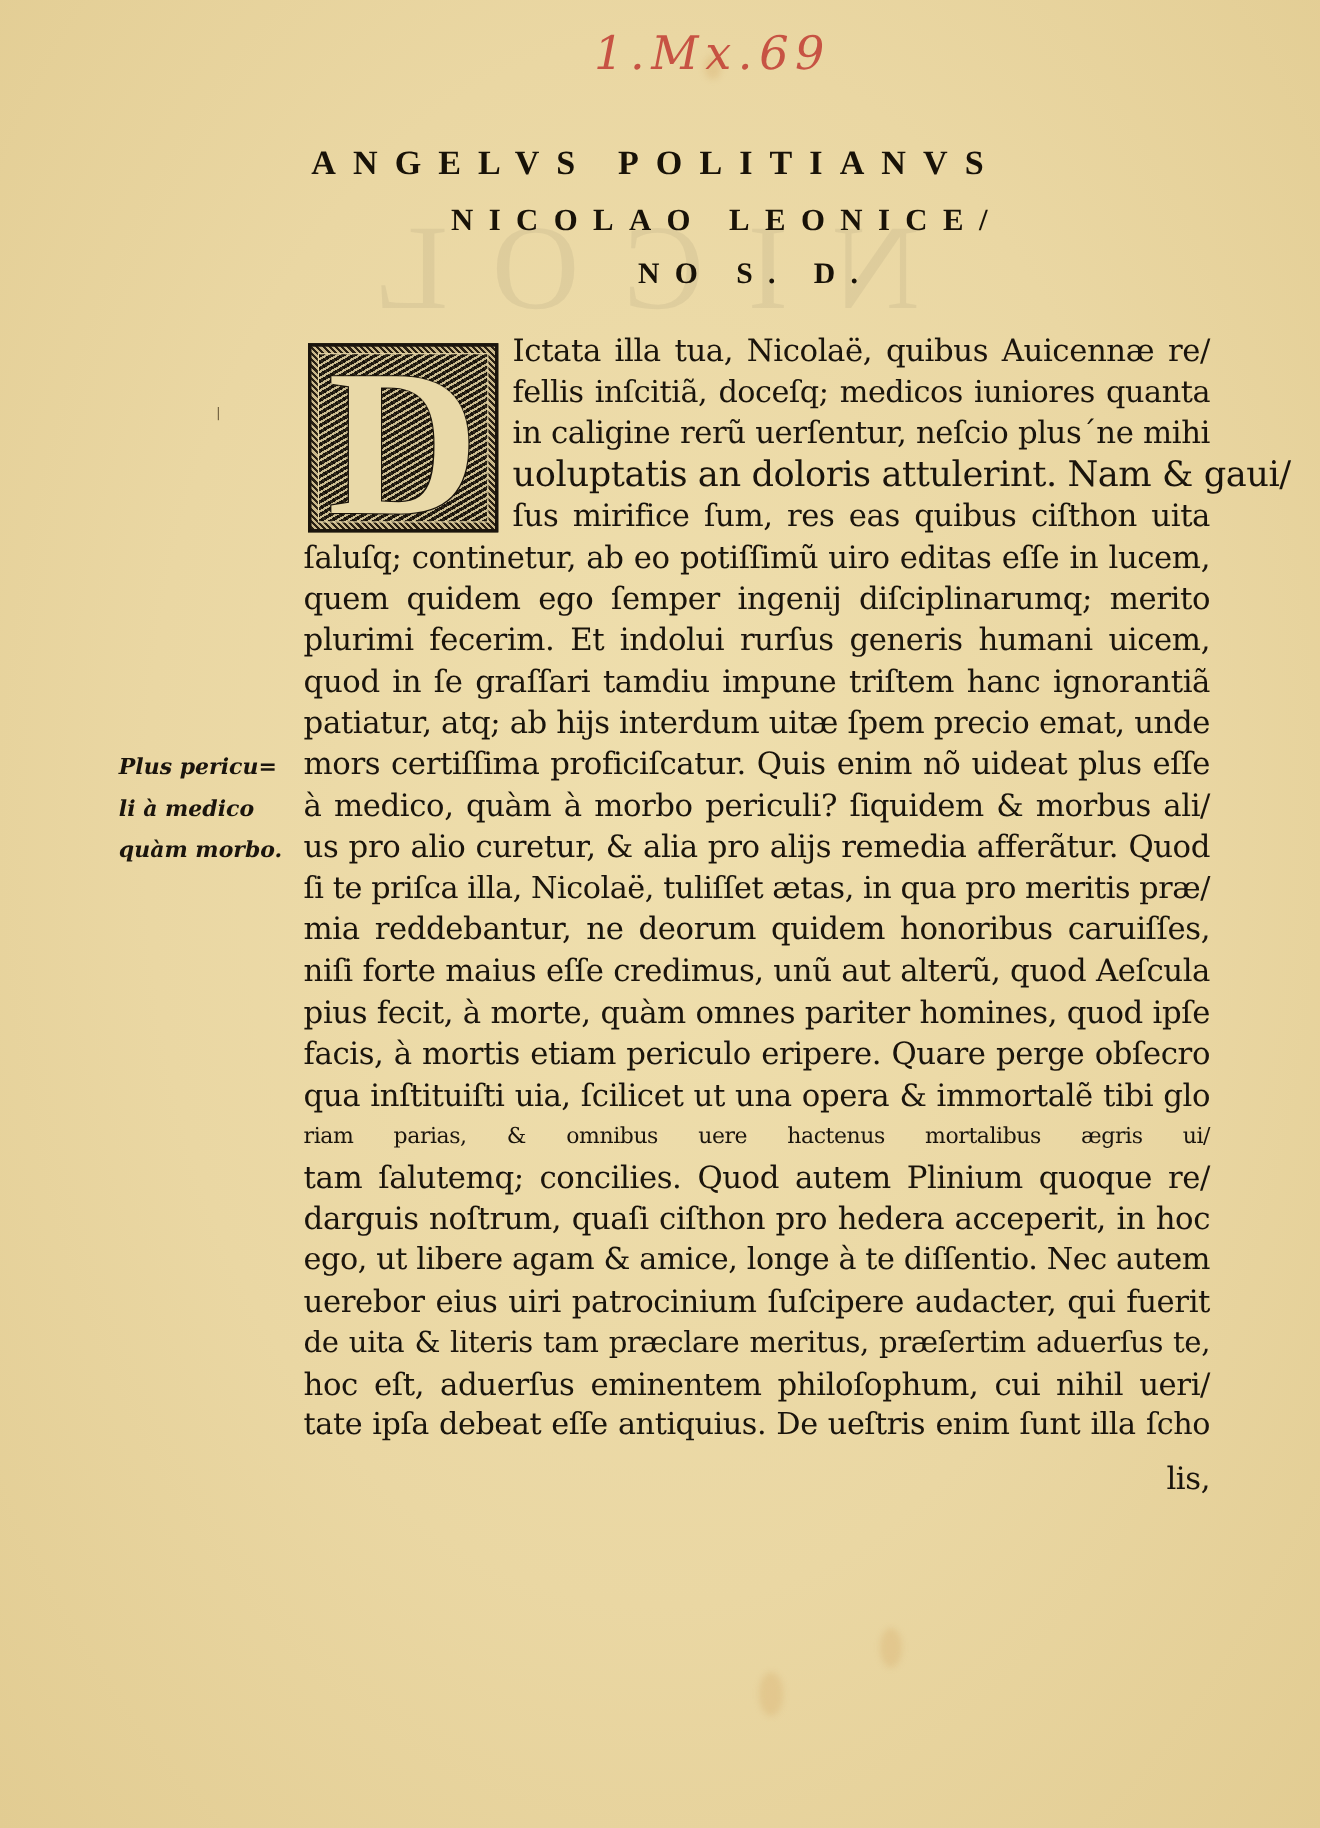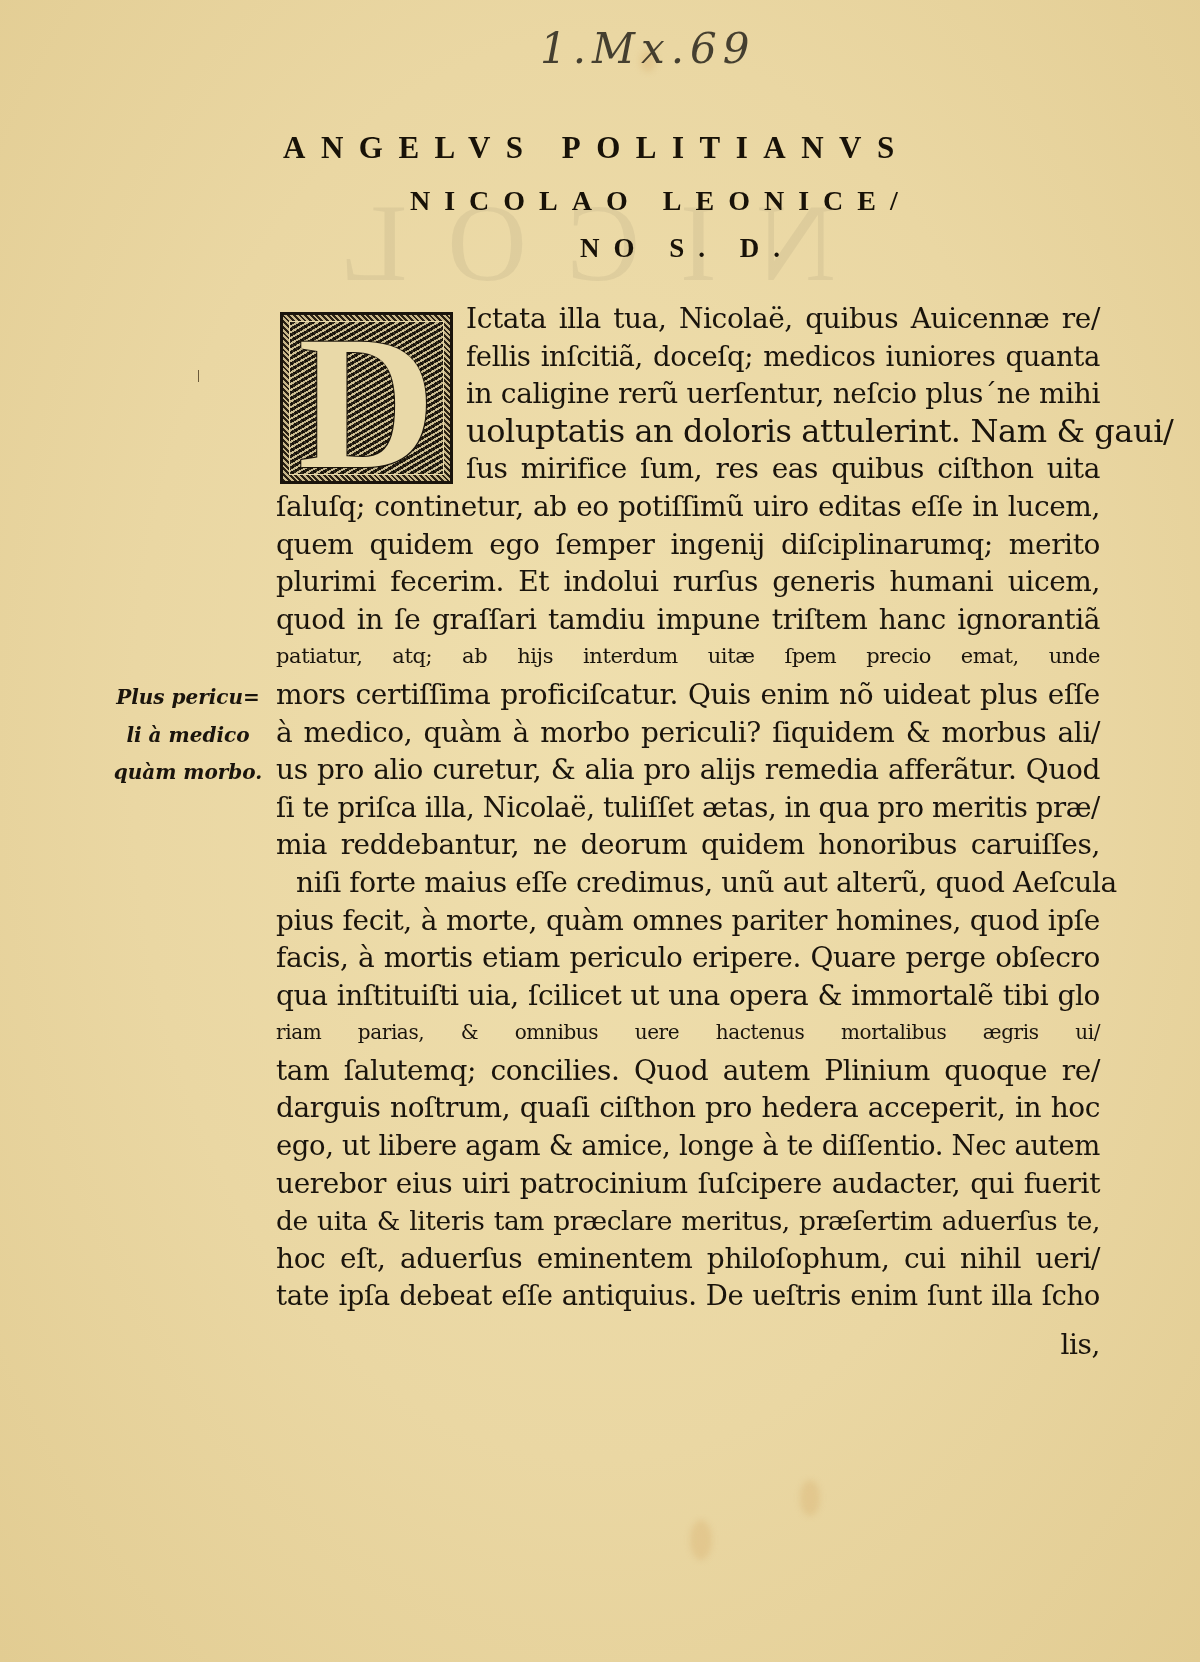--- a/index.html
+++ b/index.html
@@ -6,21 +6,21 @@
   body {
     width:1200px; height:1662px; overflow:hidden;
     background: radial-gradient(ellipse at 50% 45%, #efdfae 0%, #ead7a3 55%, #e2cc92 100%);
     position:relative;
     font-family: "DejaVu Serif", serif;
     color:#1a140c;
   }
   .stain { position:absolute; border-radius:50%; background:rgba(200,140,60,0.18); filter:blur(3px); }
   .shelfmark {
     position:absolute; left:540px; top:24px; width:300px;
-    font-family:"DejaVu Serif", serif; font-size:42px; color:#000000;
+    font-family:"DejaVu Serif", serif; font-size:42px; color:#b91c1c;
     letter-spacing:6px; font-style:italic; opacity:0.7;
   }
   .heading-line {
     position:absolute; left:0; width:1200px; text-align:left;
     font-family:"Liberation Serif", serif; font-weight:bold; color:#181208;
   }
   .h1 { top:130px; left:283px; font-size:31px; letter-spacing:15.5px; }
   .h2 { top:185px; left:410px; font-size:28px; letter-spacing:14px; }
   .h3 { top:233px; left:580px; font-size:27px; letter-spacing:14px; }
   .ghost {
@@ -50,21 +50,21 @@
     position:absolute; left:276px; top:300px; width:824px;
     font-family:"DejaVu Serif", serif; font-size:28px; line-height:37.6px;
     letter-spacing:-0.4px;
   }
   .line { white-space:nowrap; height:37.6px; text-align:justify; text-align-last:justify; }
   .line.indent { padding-left:190px; }
   .line.last { text-align:right; text-align-last:right;margin-top:11px; }
   .margin-note {
     position:absolute; left:108px; top:679px; width:160px;
     font-family:"DejaVu Serif", serif; font-style:italic; font-weight:bold;
-    font-size:20px; line-height:37.6px; text-align:center;
+    font-size:20px; line-height:37.6px; text-align:left;
   }
   .tick { position:absolute; width:1px; background:#6b5a3a; }
 </style>
 </head>
 <body>
 
 <div class="stain" style="left:800px;top:1480px;width:20px;height:36px;"></div>
 <div class="stain" style="left:690px;top:1520px;width:22px;height:40px;"></div>
 <div class="stain" style="left:640px;top:50px;width:16px;height:22px;"></div>
 
@@ -92,27 +92,27 @@
 <div class="body-text">
   <div class="line indent" style="font-size: 28px;">Ictata illa tua, Nicolaë, quibus Auicennæ re/</div>
   <div class="line indent" style="font-size: 27.5px;">fellis inſcitiã, doceſq; medicos iuniores quanta</div>
   <div class="line indent" style="font-size: 28px;">in caligine rerũ uerſentur, neſcio plus´ne mihi</div>
   <div class="line indent" style="font-size: 32px;">uoluptatis an doloris attulerint. Nam &amp; gaui/</div>
   <div class="line indent" style="font-size: 28px;">ſus mirifice ſum, res eas quibus ciſthon uita</div>
   <div class="line" style="font-size: 28px;">ſaluſq; continetur, ab eo potiſſimũ uiro editas eſſe in lucem,</div>
   <div class="line" style="font-size: 28px;">quem quidem ego ſemper ingenij diſciplinarumq; merito</div>
   <div class="line" style="font-size: 28px;">plurimi fecerim. Et indolui rurſus generis humani uicem,</div>
   <div class="line" style="font-size: 28px;">quod in ſe graſſari tamdiu impune triſtem hanc ignorantiã</div>
-  <div class="line" style="font-size: 21px;">patiatur, atq; ab hijs interdum uitæ ſpem precio emat, unde</div>
+  <div class="line" style="font-size: 28px;">patiatur, atq; ab hijs interdum uitæ ſpem precio emat, unde</div>
   <div class="line" style="font-size: 28px;">mors certiſſima proficiſcatur. Quis enim nõ uideat plus eſſe</div>
   <div class="line" style="font-size: 28px;">à medico, quàm à morbo periculi? ſiquidem &amp; morbus ali/</div>
   <div class="line" style="font-size: 28px;">us pro alio curetur, &amp; alia pro alijs remedia afferãtur. Quod</div>
   <div class="line" style="font-size: 27.5px;">ſi te priſca illa, Nicolaë, tuliſſet ætas, in qua pro meritis præ/</div>
   <div class="line" style="font-size: 28px;">mia reddebantur, ne deorum quidem honoribus caruiſſes,</div>
-  <div class="line" style="font-size: 28px; margin-left: 20px;">niſi forte maius eſſe credimus, unũ aut alterũ, quod Aeſcula</div>
+  <div class="line" style="font-size: 28px;">niſi forte maius eſſe credimus, unũ aut alterũ, quod Aeſcula</div>
   <div class="line" style="font-size: 28px;">pius fecit, à morte, quàm omnes pariter homines, quod ipſe</div>
   <div class="line" style="font-size: 28px;">facis, à mortis etiam periculo eripere. Quare perge obſecro</div>
   <div class="line" style="font-size: 28px;">qua inſtituiſti uia, ſcilicet ut una opera &amp; immortalẽ tibi glo</div>
   <div class="line" style="font-size: 20px;">riam parias, &amp; omnibus uere hactenus mortalibus ægris ui/</div>
   <div class="line" style="font-size: 28px;">tam ſalutemq; concilies. Quod autem Plinium quoque re/</div>
   <div class="line" style="font-size: 28px;">darguis noſtrum, quaſi ciſthon pro hedera acceperit, in hoc</div>
   <div class="line" style="font-size: 27.5px;">ego, ut libere agam &amp; amice, longe à te diſſentio. Nec autem</div>
   <div class="line" style="font-size: 28px;">uerebor eius uiri patrocinium ſuſcipere audacter, qui fuerit</div>
   <div class="line" style="font-size: 26.5px;">de uita &amp; literis tam præclare meritus, præſertim aduerſus te,</div>
   <div class="line" style="font-size: 28px;">hoc eſt, aduerſus eminentem philoſophum, cui nihil ueri/</div>

